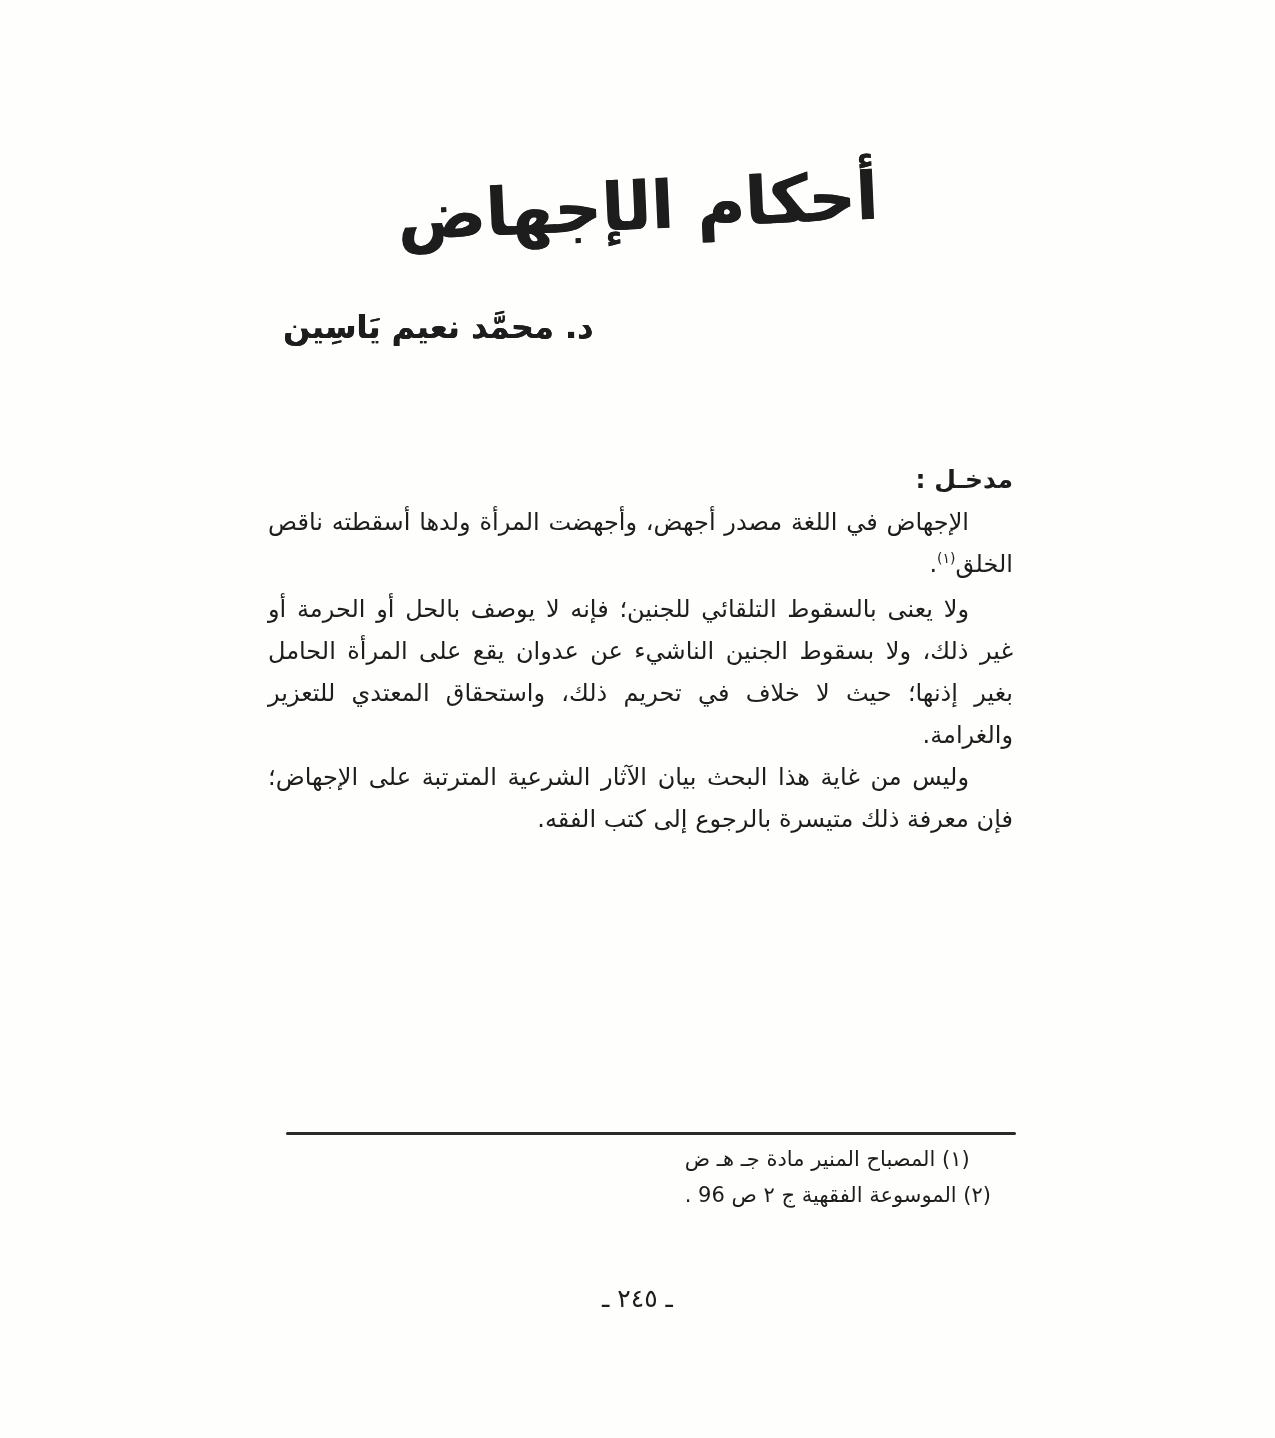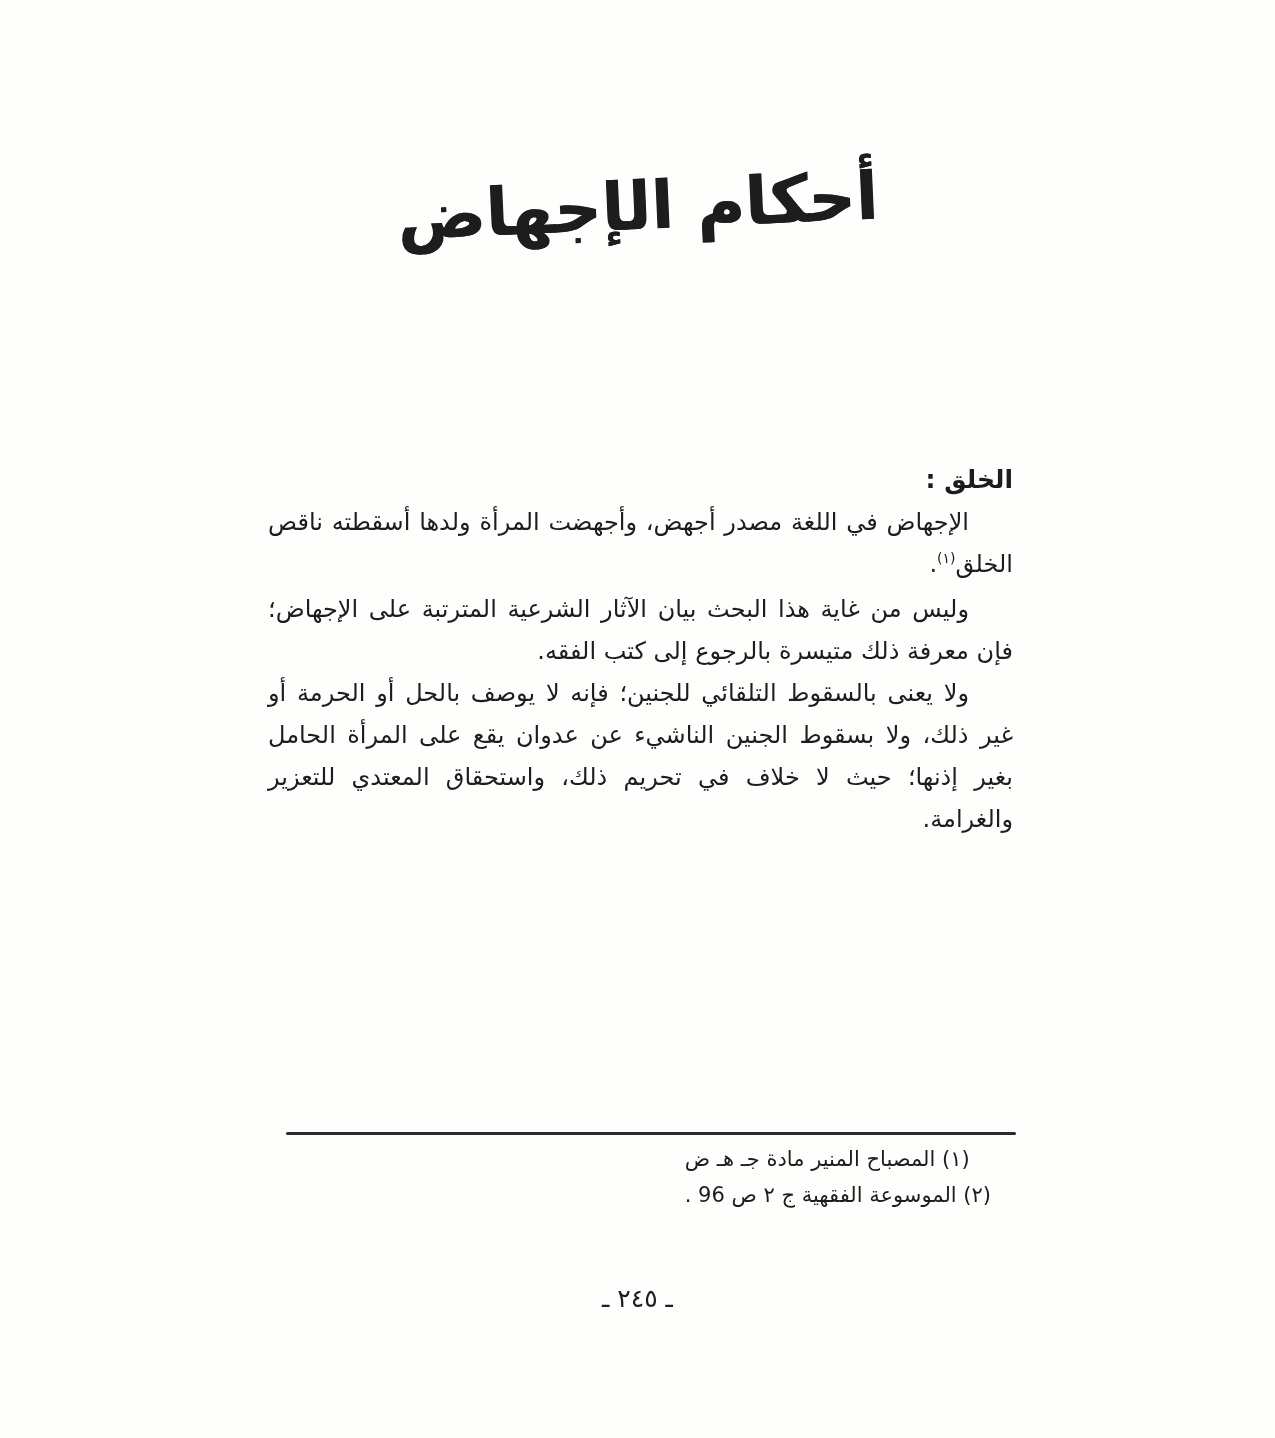--- a/index.html
+++ b/index.html
@@ -90,32 +90,33 @@
     letter-spacing: 5px;
   }
 </style>
 </head>
 <body>
 
 <div class="page">
 
   <div class="title-calligraphy">أحكام الإجهاض</div>
 
+  <div class="author">د. محمَّد نعيم يَاسِين</div>
 
   <div class="content">
 
-    <h2 class="section-heading">الخلق :</h2>
+    <h2 class="section-heading">مدخـل :</h2>
 
     <p><span>الإجهاض في اللغة مصدر أجهض، وأجهضت المرأة ولدها أسقطته ناقص الخلق</span><span class="fn-ref">(١)</span><span>.</span></p>
 
 
 
+    <p><span>ولا يعنى بالسقوط التلقائي للجنين؛ فإنه لا يوصف بالحل أو الحرمة أو غير ذلك، ولا بسقوط الجنين الناشيء عن عدوان يقع على المرأة الحامل بغير إذنها؛ حيث لا خلاف في تحريم ذلك، واستحقاق المعتدي للتعزير والغرامة.</span></p>
+
     <p><span>وليس من غاية هذا البحث بيان الآثار الشرعية المترتبة على الإجهاض؛ فإن معرفة ذلك متيسرة بالرجوع إلى كتب الفقه.</span></p>
-
-    <p><span>ولا يعنى بالسقوط التلقائي للجنين؛ فإنه لا يوصف بالحل أو الحرمة أو غير ذلك، ولا بسقوط الجنين الناشيء عن عدوان يقع على المرأة الحامل بغير إذنها؛ حيث لا خلاف في تحريم ذلك، واستحقاق المعتدي للتعزير والغرامة.</span></p>
 
 
   </div>
 
   <div class="footnote-rule"></div>
 
   <div class="footnotes">
     <div>(١) المصباح المنير مادة جـ هـ ض</div>
     <div>(٢) الموسوعة الفقهية ج ٢ ص 96 .</div>
   </div>

